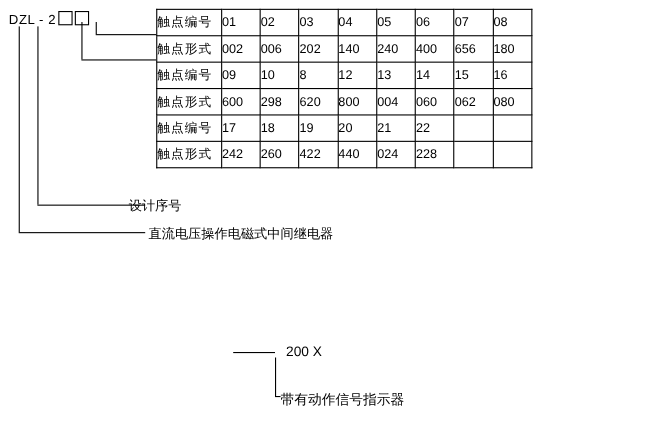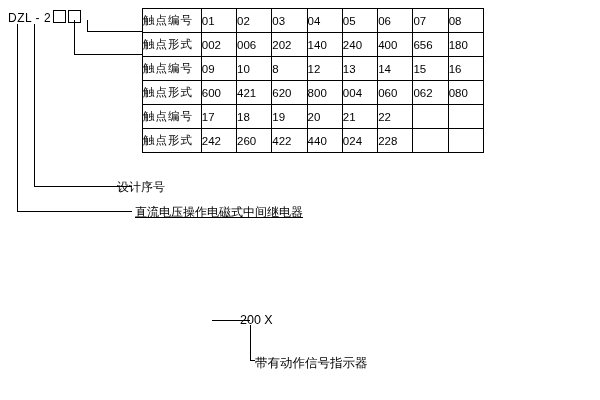--- a/index.html
+++ b/index.html
@@ -72,35 +72,35 @@
   .ln.h { height: 1px; }
   .ln.v { width: 1px; }
 
   
   .leader-label {
     position: absolute;
     font-size: 12px;
     white-space: nowrap;
   }
   #label-design { left: 117px; top: 179px; }
-  #label-relay  { left: 135px; top: 204px; text-decoration: underline; }
+  #label-relay  { left: 135px; top: 204px; }
 
   
   #series-list {
     position: absolute;
     left: 172px;
     top: 250px;
     font-size: 12.5px;
     line-height: 21px;
   }
   #series-list div { height: 21px; }
 
   #series-suffix {
     position: absolute;
-    left: 240px;
+    left: 260px;
     top: 313px;
     font-size: 12.5px;
     white-space: nowrap;
   }
   #indicator-note {
     position: absolute;
     left: 255px;
     top: 355px;
     font-size: 12.5px;
     white-space: nowrap;
@@ -147,21 +147,21 @@
         <td class="cell">8</td>
         <td class="cell">12</td>
         <td class="cell">13</td>
         <td class="cell">14</td>
         <td class="cell">15</td>
         <td class="cell">16</td>
       </tr>
       <tr>
         <td class="rowhead">触点形式</td>
         <td class="cell">600</td>
-        <td class="cell">421</td>
+        <td class="cell">298</td>
         <td class="cell">620</td>
         <td class="cell">800</td>
         <td class="cell">004</td>
         <td class="cell">060</td>
         <td class="cell">062</td>
         <td class="cell">080</td>
       </tr>
       <tr>
         <td class="rowhead">触点编号</td>
         <td class="cell">17</td>

